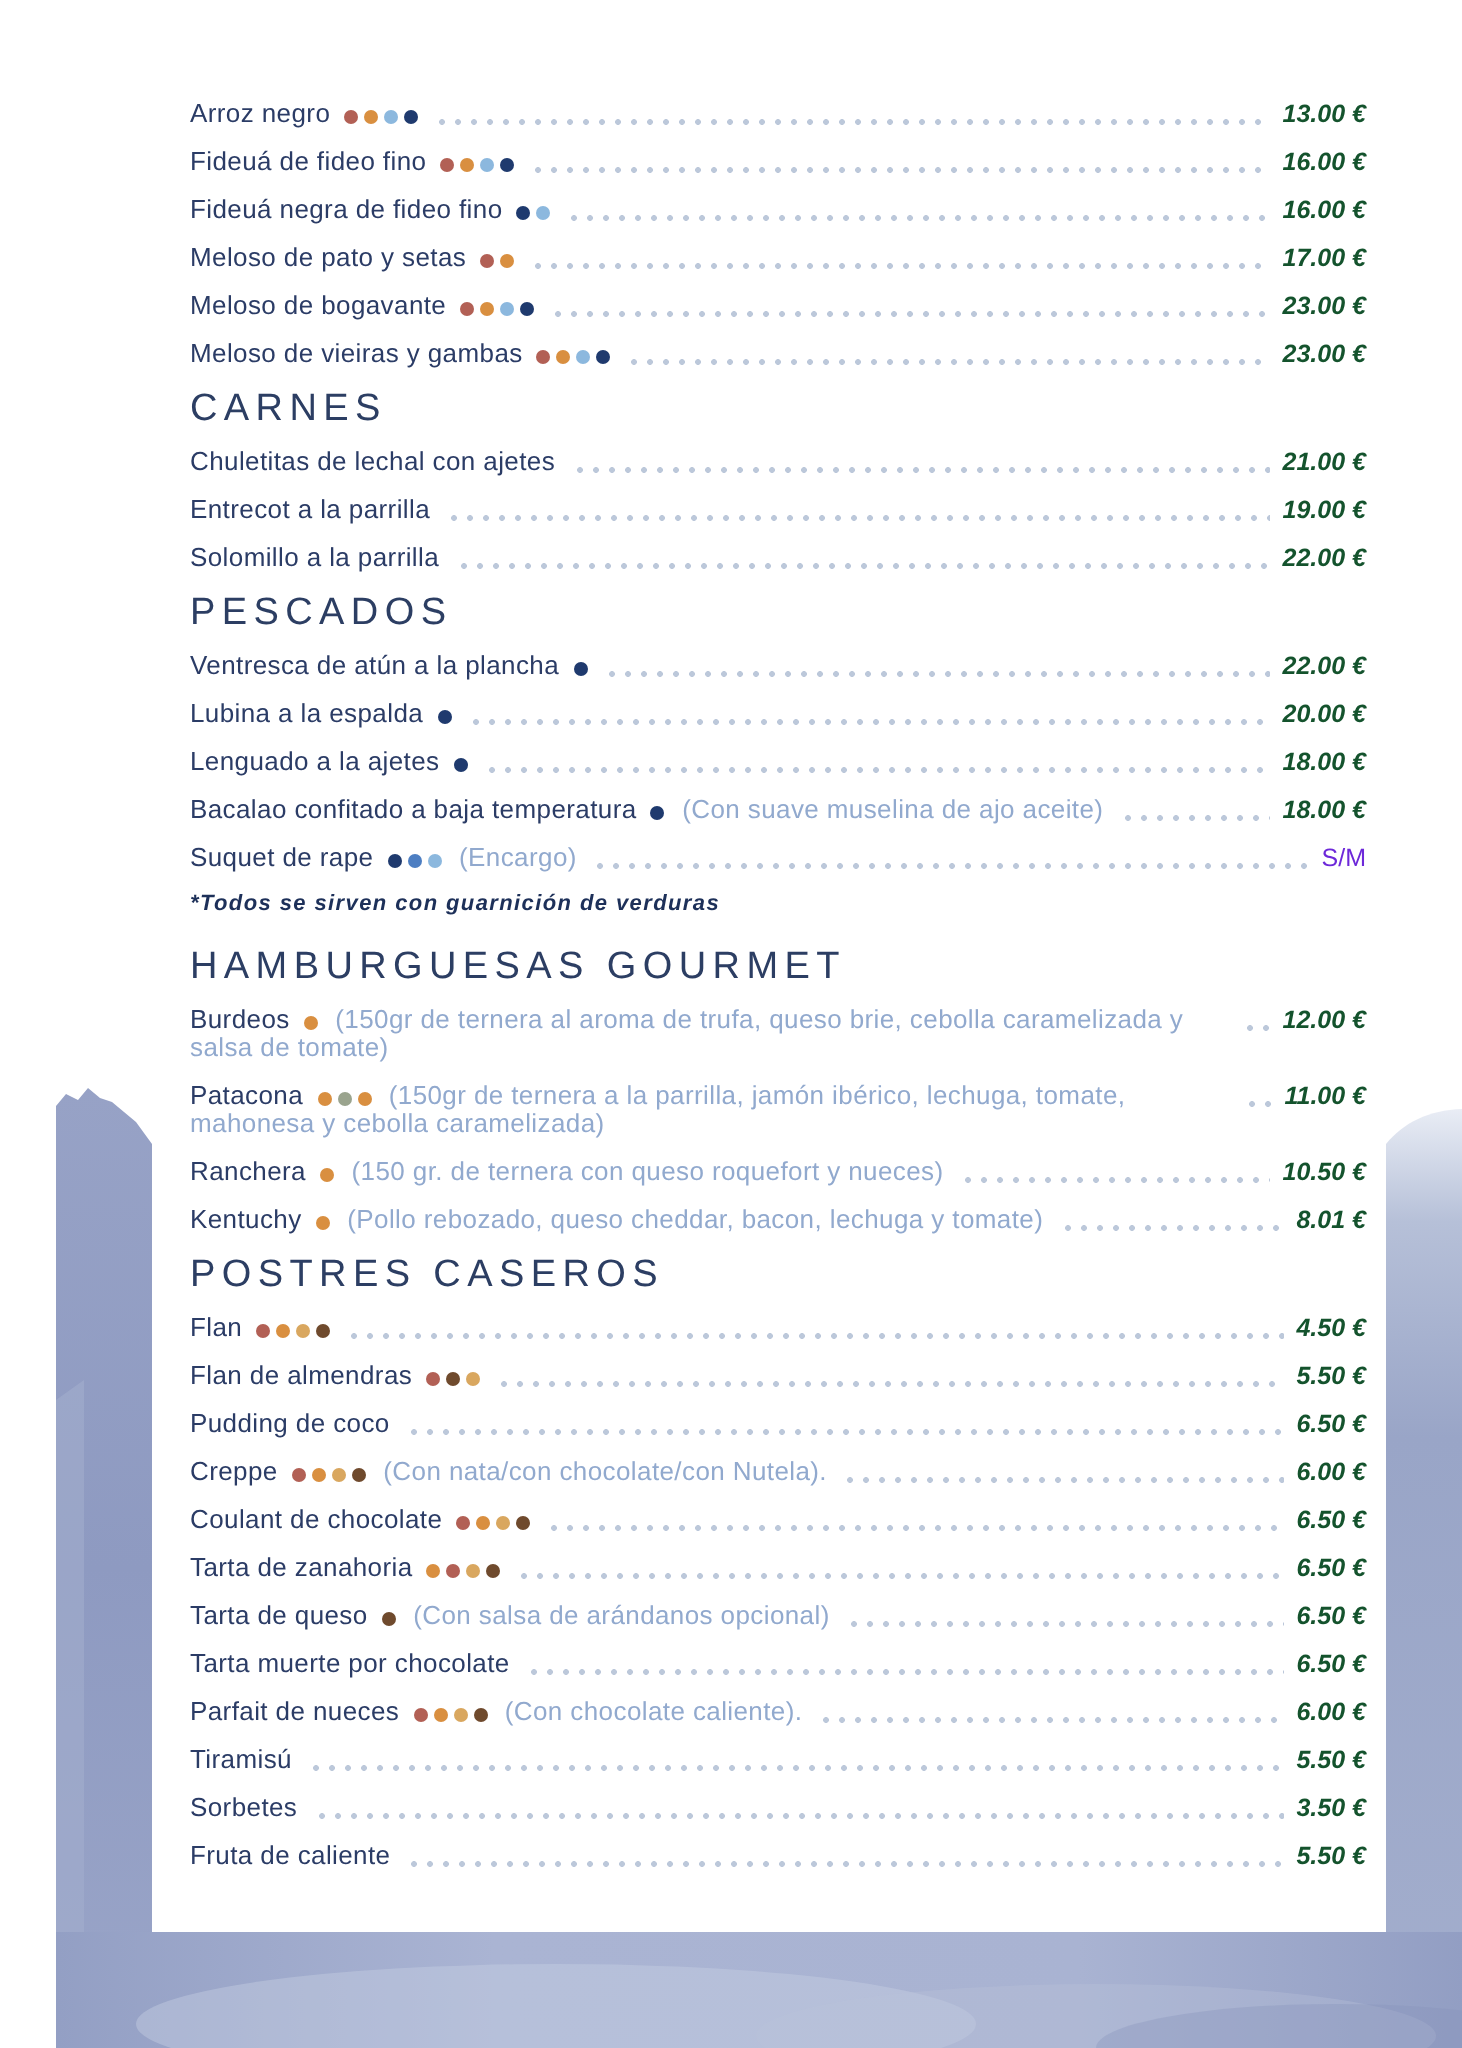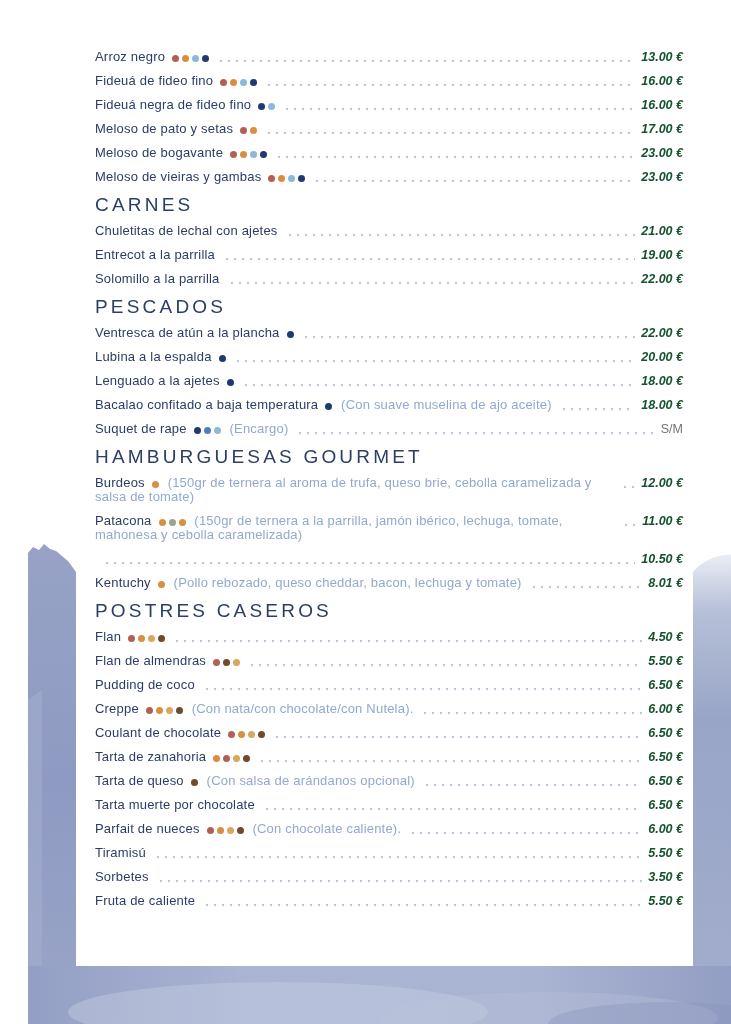--- a/index.html
+++ b/index.html
@@ -31,21 +31,21 @@
   .leader{
     flex:1 1 16px;min-width:14px;height:4px;align-self:flex-start;
     margin:9px 6px 0 8px;
     background-image:radial-gradient(circle,#bcc8da 1.3px,rgba(0,0,0,0) 1.6px);
     background-size:8px 4px;background-repeat:repeat-x;background-position:0 50%;
   }
   .price{
     flex:0 0 auto;white-space:nowrap;color:#14532d;
     font-weight:bold;font-style:italic;font-size:12.5px;line-height:14px;
   }
-  .price.plain{font-weight:400;font-style:normal;color:#737373;}
+  .price.plain{font-weight:400;font-style:normal;color:#6d28d9;}
   .note{
     font-size:11px;line-height:13px;font-weight:bold;font-style:italic;
     letter-spacing:.7px;color:#1d3059;margin:4px 0 14px 0;
   }
 </style>
 </head>
 <body>
 
 <div class="scene">
 
@@ -150,32 +150,34 @@
         <div class="row">
           <span class="item-text"><span>Bacalao confitado a baja temperatura</span><span class="dots"><span class="dot" style="background: rgb(31, 58, 110);"></span></span><span class="desc"> (Con suave muselina de ajo aceite)</span></span>
           <span class="leader"></span>
           <span class="price">18.00 €</span>
         </div>
         <div class="row">
           <span class="item-text"><span>Suquet de rape</span><span class="dots"><span class="dot" style="background: rgb(31, 58, 110);"></span><span class="dot" style="background: rgb(77, 126, 194);"></span><span class="dot" style="background: rgb(140, 184, 222);"></span></span><span class="desc"> (Encargo)</span></span>
           <span class="leader"></span>
           <span class="price plain">S/M</span>
         </div>
+        <div class="note">*Todos se sirven con guarnición de verduras</div>
         <div class="heading">HAMBURGUESAS GOURMET</div>
         <div class="row">
           <span class="item-text"><span>Burdeos</span><span class="dots"><span class="dot" style="background: rgb(217, 143, 64);"></span></span><span class="desc"> (150gr de ternera al aroma de trufa, queso brie, cebolla caramelizada y salsa de tomate)</span></span>
           <span class="leader"></span>
           <span class="price">12.00 €</span>
         </div>
         <div class="row">
           <span class="item-text"><span>Patacona</span><span class="dots"><span class="dot" style="background: rgb(217, 143, 64);"></span><span class="dot" style="background: rgb(154, 164, 142);"></span><span class="dot" style="background: rgb(217, 143, 64);"></span></span><span class="desc"> (150gr de ternera a la parrilla, jamón ibérico, lechuga, tomate, mahonesa y cebolla caramelizada)</span></span>
           <span class="leader"></span>
           <span class="price">11.00 €</span>
         </div>
         <div class="row">
+          <span class="item-text"><span>Ranchera</span><span class="dots"><span class="dot" style="background: rgb(217, 143, 64);"></span></span><span class="desc"> (150 gr. de ternera con queso roquefort y nueces)</span></span>
           <span class="leader"></span>
           <span class="price">10.50 €</span>
         </div>
         <div class="row">
           <span class="item-text"><span>Kentuchy</span><span class="dots"><span class="dot" style="background: rgb(217, 143, 64);"></span></span><span class="desc"> (Pollo rebozado, queso cheddar, bacon, lechuga y tomate)</span></span>
           <span class="leader"></span>
           <span class="price">8.01 €</span>
         </div>
         <div class="heading">POSTRES CASEROS</div>
         <div class="row">

